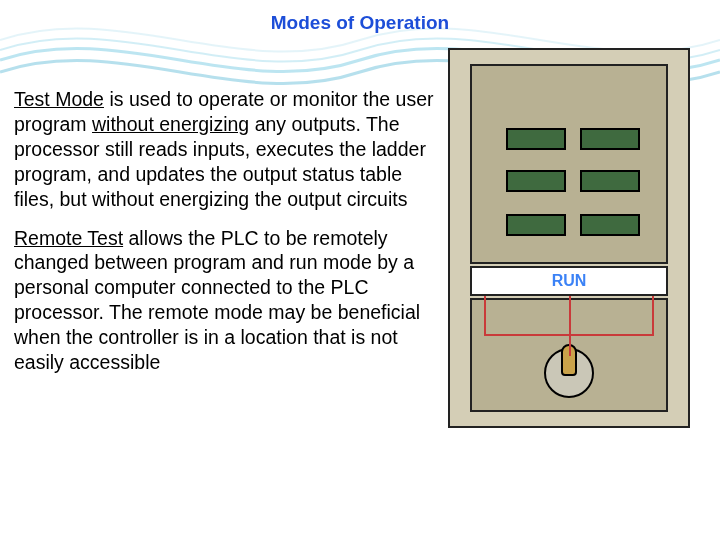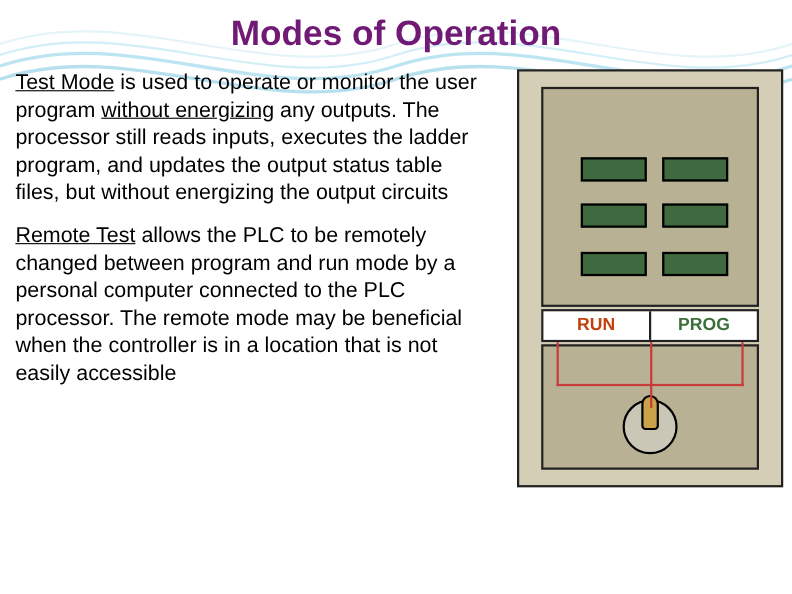--- a/index.html
+++ b/index.html
@@ -21,28 +21,29 @@
     z-index: 0;
     pointer-events: none;
   }
   .content {
     position: relative;
     z-index: 1;
     padding: 8px 14px 0 14px;
   }
   .title {
     text-align: center;
-    font-size: 32px;
+    font-size: 19px;
     font-weight: bold;
-    color: #701a75;
+    color: #1d4ed8;
     margin: 4px 0 14px 0;
   }
   .cols {
     display: flex;
-    gap: 24px;
+    gap: 2px;
+    align-items: center;
   }
   .left {
     flex: 0 0 432px;
   }
   .para {
     font-size: 19.5px;
     line-height: 1.28;
     color: #000;
     margin: 0 0 14px 0;
   }
@@ -105,21 +106,21 @@
   }
   .labels-bar > div {
     flex: 1;
     text-align: center;
     font-size: 16px;
     font-weight: bold;
     line-height: 26px;
     border-right: 2px solid #222;
   }
   .labels-bar > div:last-child { border-right: none; }
-  .lbl-run  { color: #c2410c; }
+  .lbl-run  { color: #3b82f6; }
   .lbl-rem  { color: #b33a3a; }
   .lbl-prog { color: #3a6f3a; }
 
   .dg-bot {
     position: absolute;
     left: 20px; right: 20px; top: 248px;
     bottom: 14px;
     background: #b8b193;
     border: 2px solid #222;
     box-sizing: border-box;
@@ -193,21 +194,20 @@
         <div class="dg-top">
           <div class="slot s1"></div>
           <div class="slot s2"></div>
           <div class="slot s3"></div>
           <div class="slot s4"></div>
           <div class="slot s5"></div>
           <div class="slot s6"></div>
         </div>
         <div class="labels-bar">
           <div class="lbl-run">RUN</div>
-          <div class="lbl-prog">PROG</div>
         </div>
         <div class="dg-bot">
           <div class="key-ring"></div>
           <div class="key-handle"></div>
         </div>
         <div class="wire w-left"></div>
         <div class="wire w-mid"></div>
         <div class="wire w-right"></div>
         <div class="wire w-horiz"></div>
         <div class="wire w-down"></div>

